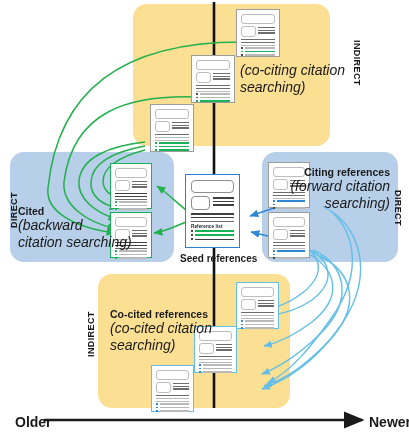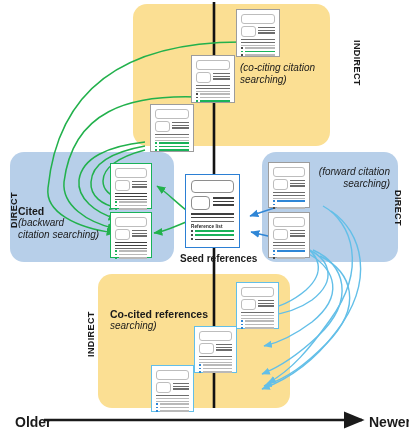--- a/index.html
+++ b/index.html
@@ -8,21 +8,21 @@
   #stage{position:absolute;left:0;top:0;width:409px;height:440px;}
 
   
   .panel{position:absolute;border-radius:14px;box-sizing:border-box;}
   .panel.yellow{background:#fbdf93;}
   .panel.blue{background:#b7cfe9;}
 
   
   .lbl{position:absolute;color:#1a1a1a;line-height:1.18;}
   .lbl .b{font-weight:bold;font-size:10.5px;display:block;white-space:nowrap;}
-  .lbl .i{font-style:italic;font-size:10px;display:block;white-space:nowrap;}
+  .lbl .i{font-style:italic;font-size:14px;display:block;white-space:nowrap;}
   .lbl.right .b,.lbl.right .i{text-align:right;}
 
   .caption{position:absolute;font-weight:bold;font-size:10px;color:#1a1a1a;white-space:nowrap;}
 
   .vlabel{position:absolute;font-weight:bold;font-size:9px;letter-spacing:.4px;
           color:#1a1a1a;white-space:nowrap;transform-origin:0 0;}
   .vlabel.down{transform:rotate(90deg);}
   .vlabel.up{transform:rotate(-90deg);}
 
   .axlabel{position:absolute;font-weight:bold;font-size:14px;color:#1a1a1a;white-space:nowrap;}
@@ -495,26 +495,28 @@
     <span class="i">searching)</span>
   </div>
 
   <div class="lbl" style="left:18px;top:205px;">
     <span class="b">Cited</span>
     <span class="i">(backward</span>
     <span class="i">citation searching)</span>
   </div>
 
   <div class="lbl right" style="left:246px;top:166px;width:144px;">
+    <span class="b">Citing references</span>
     <span class="i">(forward citation</span>
     <span class="i">searching)</span>
   </div>
 
   <div class="lbl" style="left:110px;top:308px;">
     <span class="b">Co-cited references</span>
+    <span class="i">(co-cited citation</span>
     <span class="i">searching)</span>
   </div>
 
   <div class="vlabel down" style="left:362px;top:40px;">INDIRECT</div>
 
   <div class="vlabel up" style="left:9px;top:228px;">DIRECT</div>
 
   <div class="vlabel down" style="left:403px;top:190px;">DIRECT</div>
 
   <div class="vlabel up" style="left:86px;top:357px;">INDIRECT</div>

